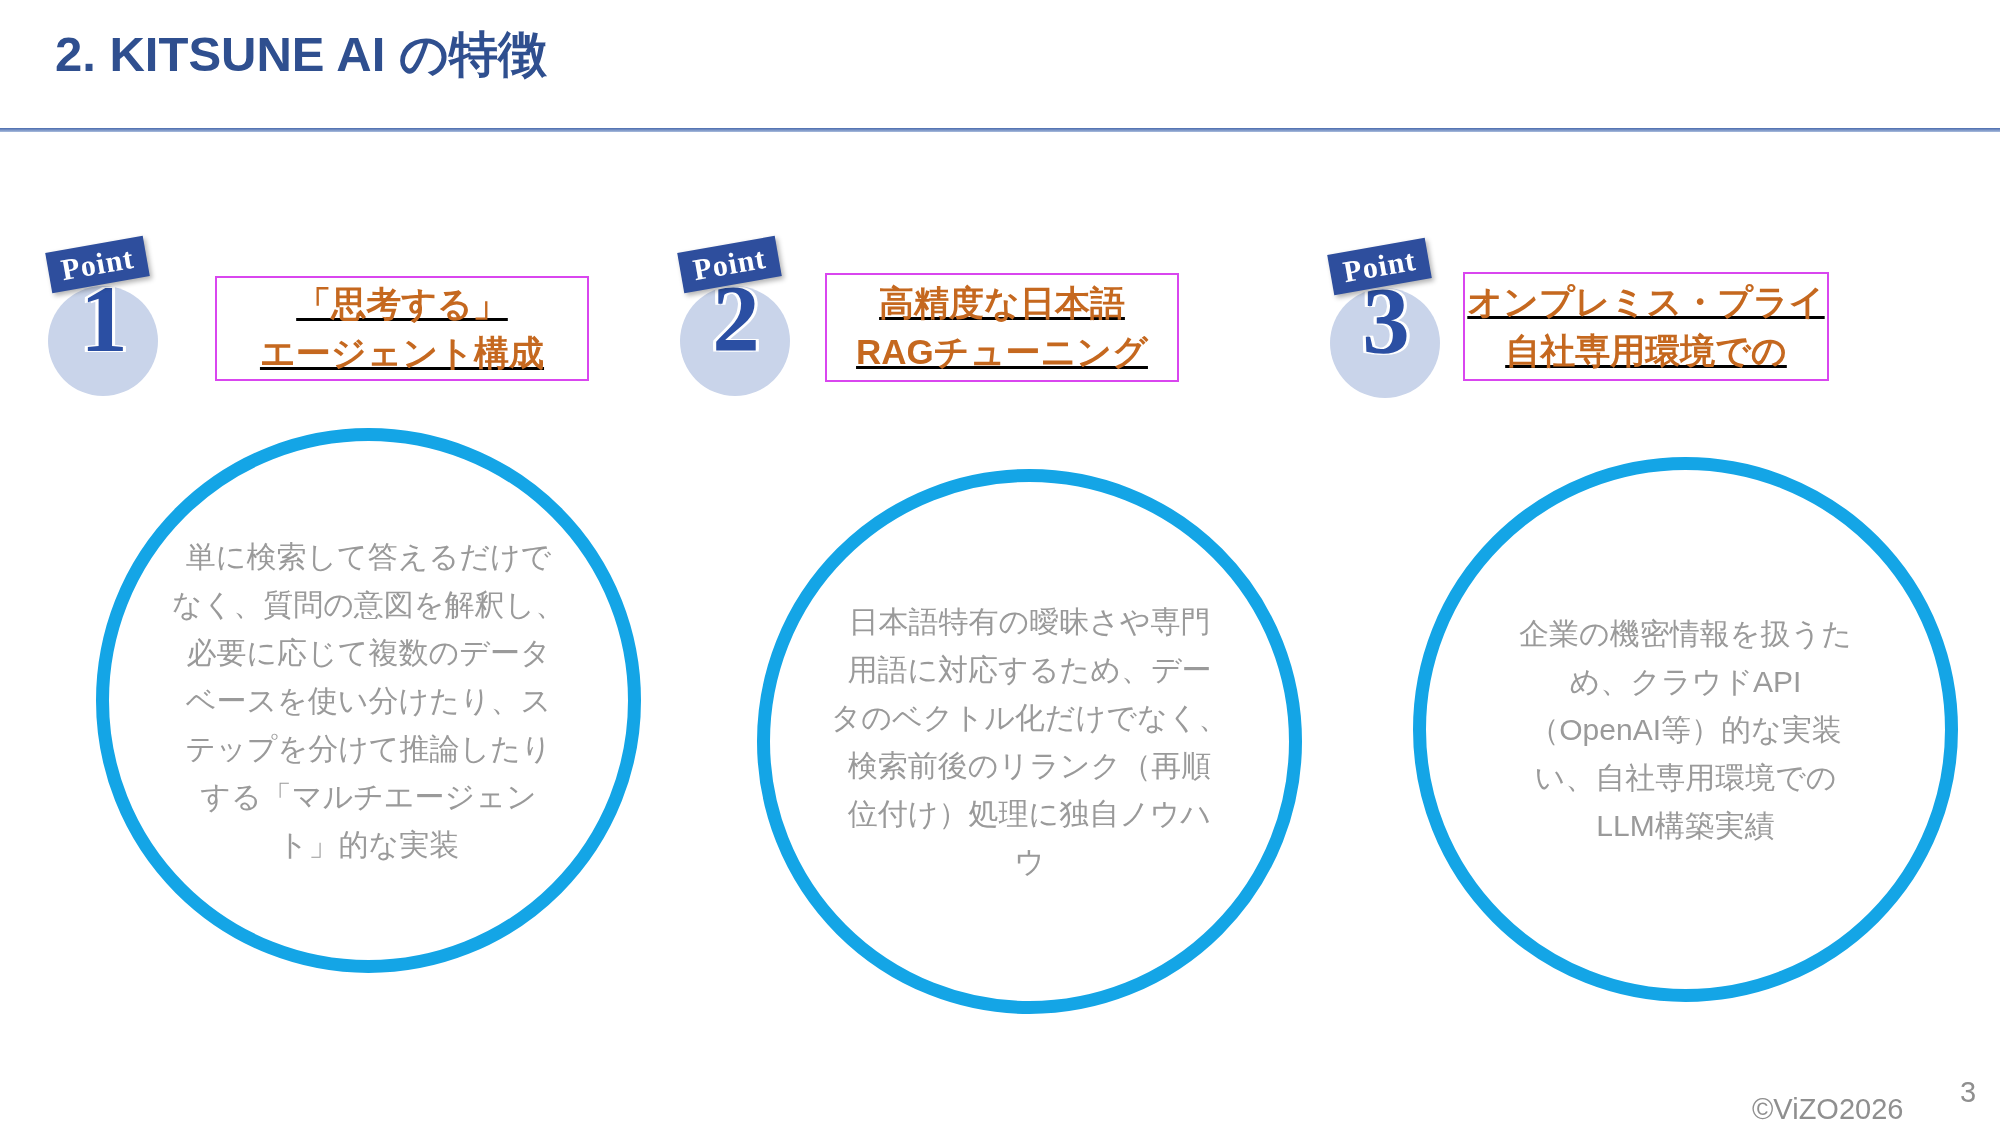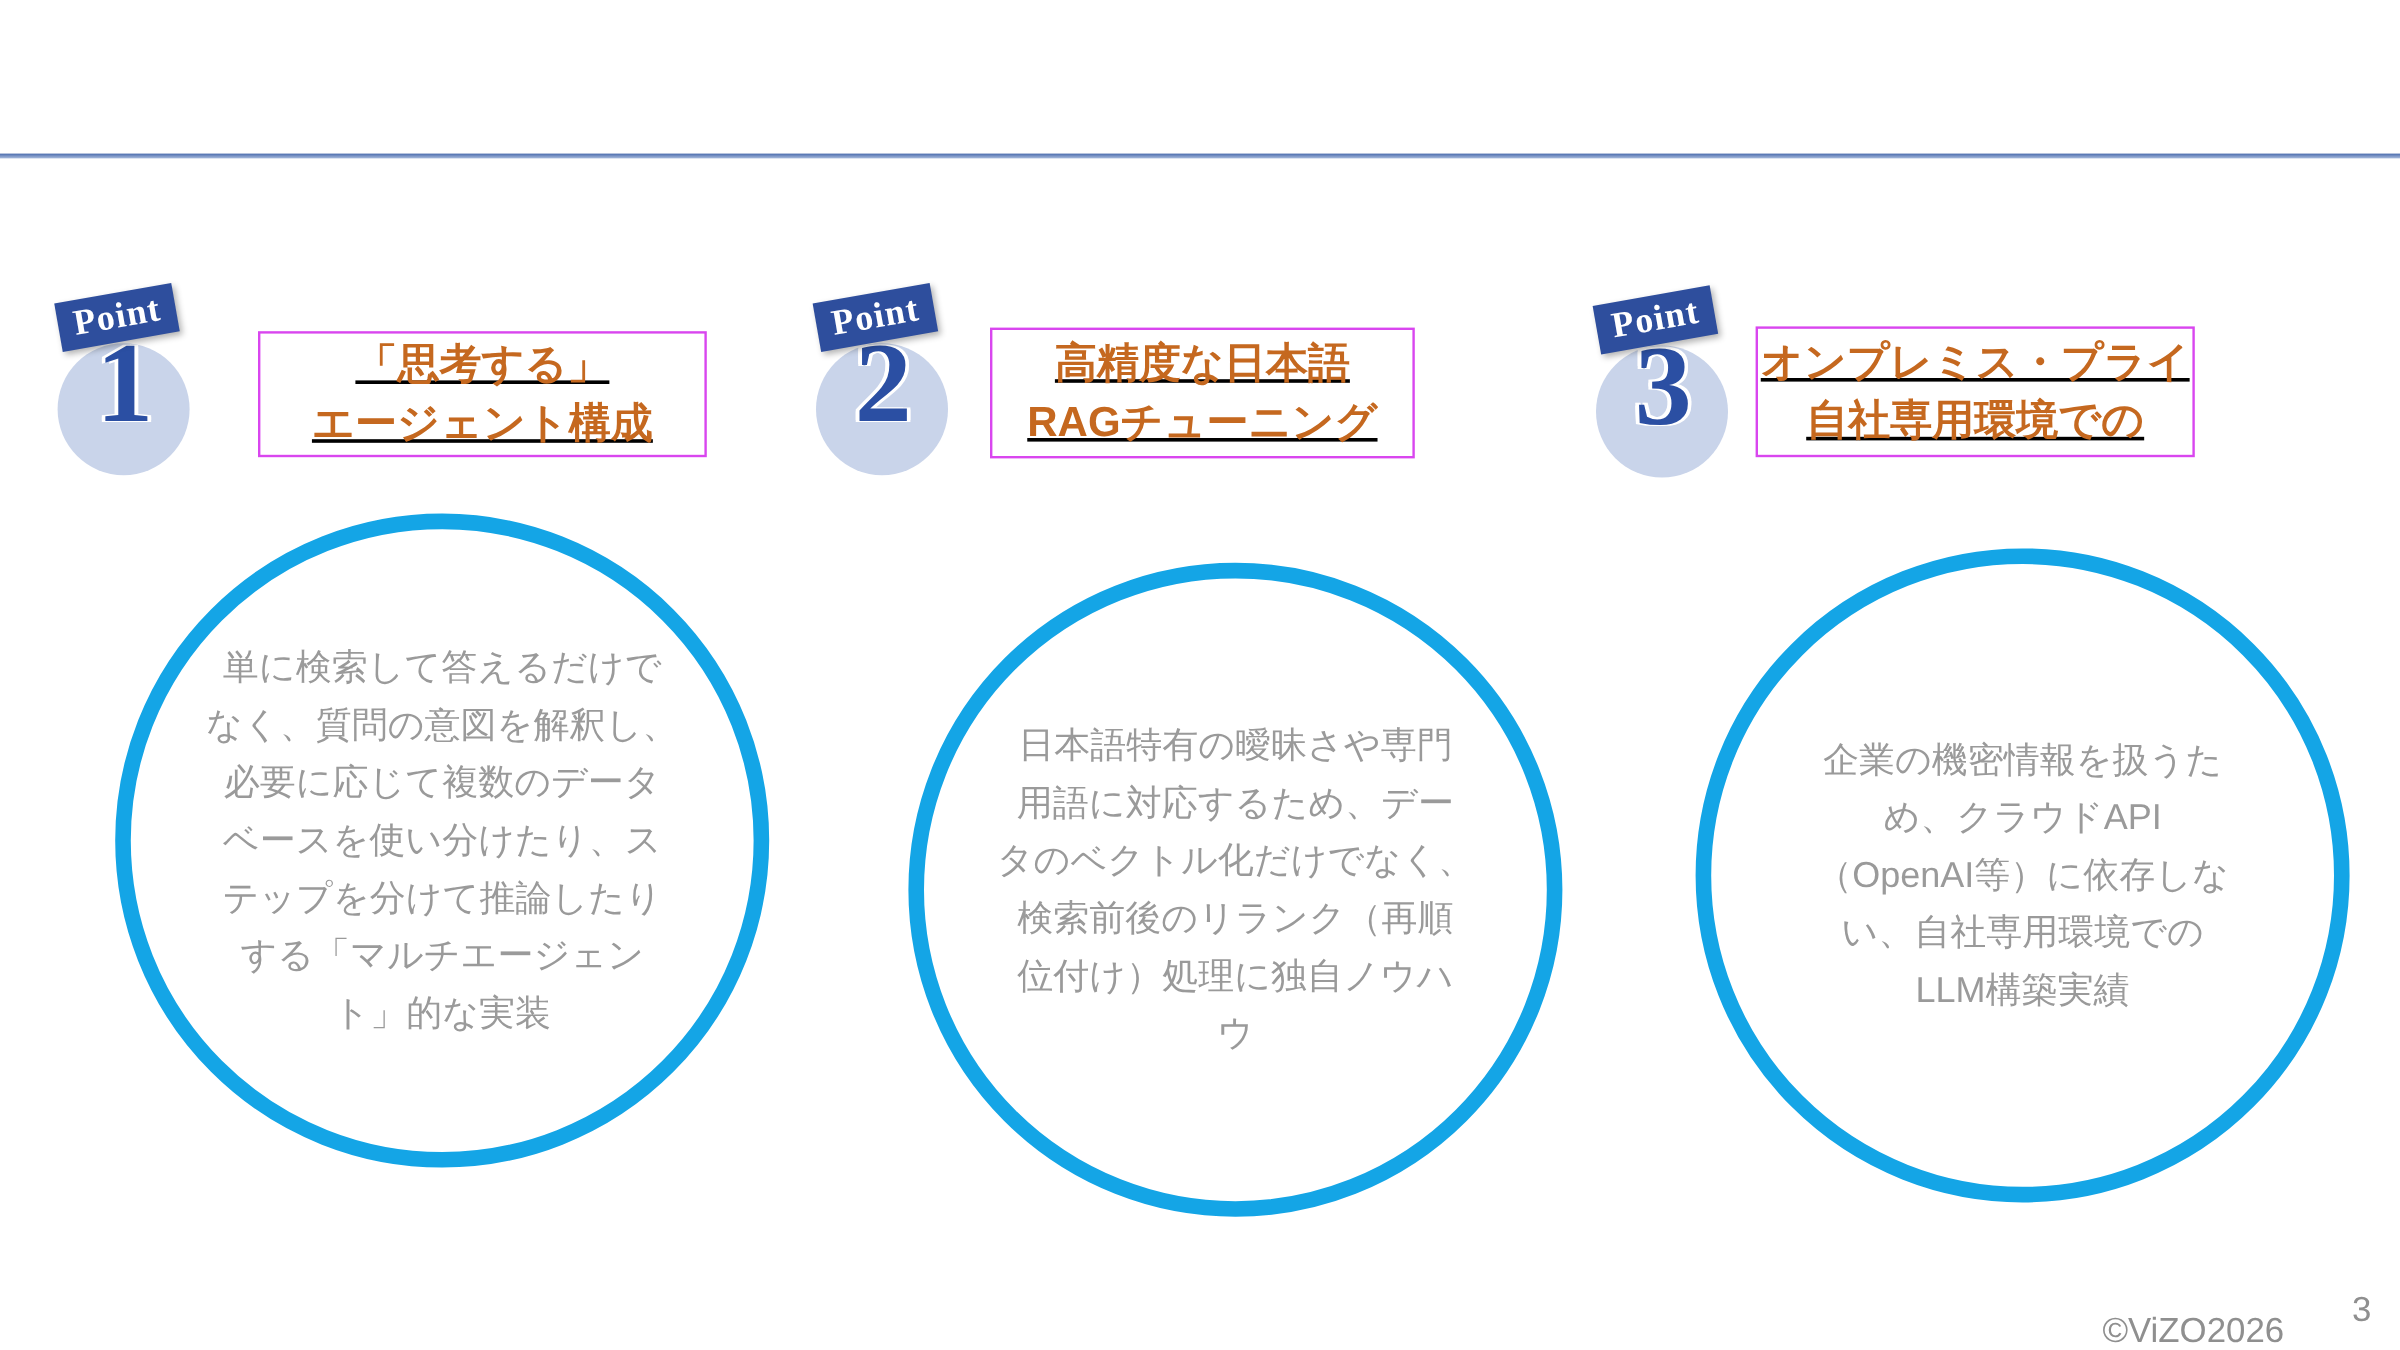--- a/index.html
+++ b/index.html
@@ -86,20 +86,21 @@
   .footer-page{
     position:absolute;left:1960px;top:1076px;
     font-size:29px;color:#8F8F8F;
   }
 </style>
 </head>
 <body>
 
 <div class="slide">
 
+  <h1 class="title">2. KITSUNE AI の特徴</h1>
   <div class="divider"></div>
 
   <section>
     <div class="badge c1-badge">
       <div class="badge-circle"></div>
       <div class="badge-num">1</div>
       <div class="badge-ribbon">Point</div>
     </div>
     <div class="point-box c1-box">
       <div class="point-box-text">「思考する」
@@ -142,21 +143,21 @@
       <div class="badge-num">3</div>
       <div class="badge-ribbon">Point</div>
     </div>
     <div class="point-box c3-box">
       <div class="point-box-text">オンプレミス・プライ
 自社専用環境での</div>
     </div>
     <div class="big-circle c3-circle">
       <p class="circle-text">企業の機密情報を扱うた
 め、クラウドAPI
-（OpenAI等）に依存しな
+（OpenAI等）的な実装
 い、自社専用環境での
 LLM構築実績</p>
     </div>
   </section>
 
   <div class="footer-copyright">©ViZO2026</div>
   <div class="footer-page">3</div>
 
 </div>
 

